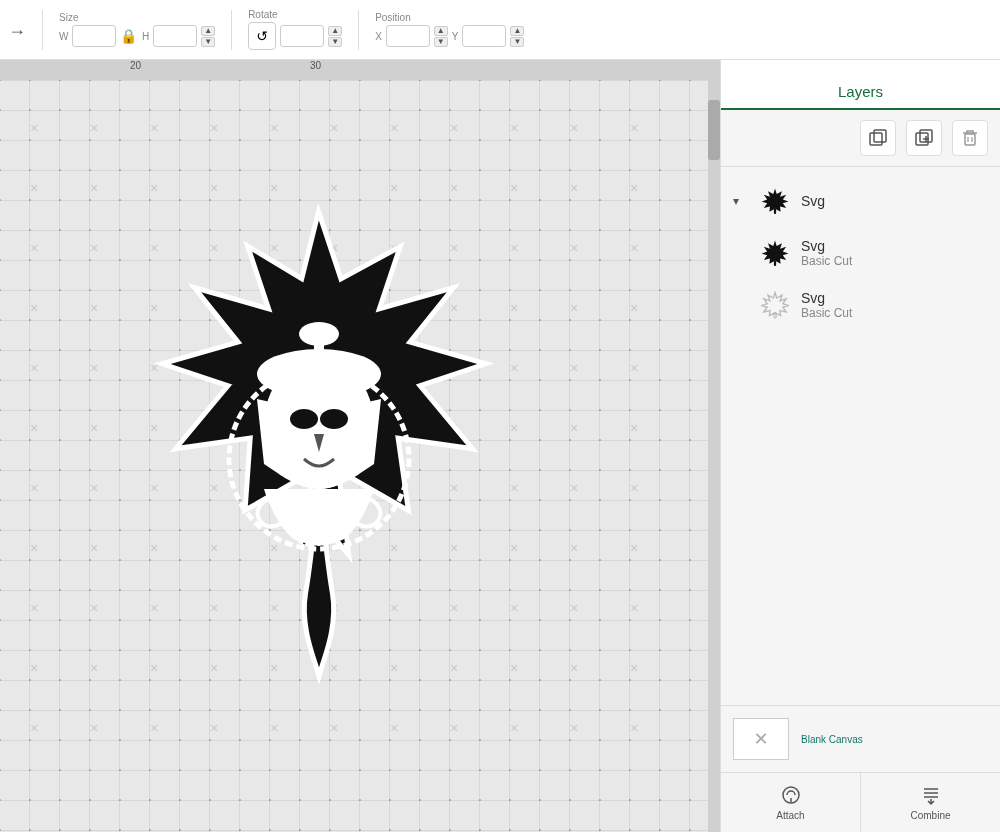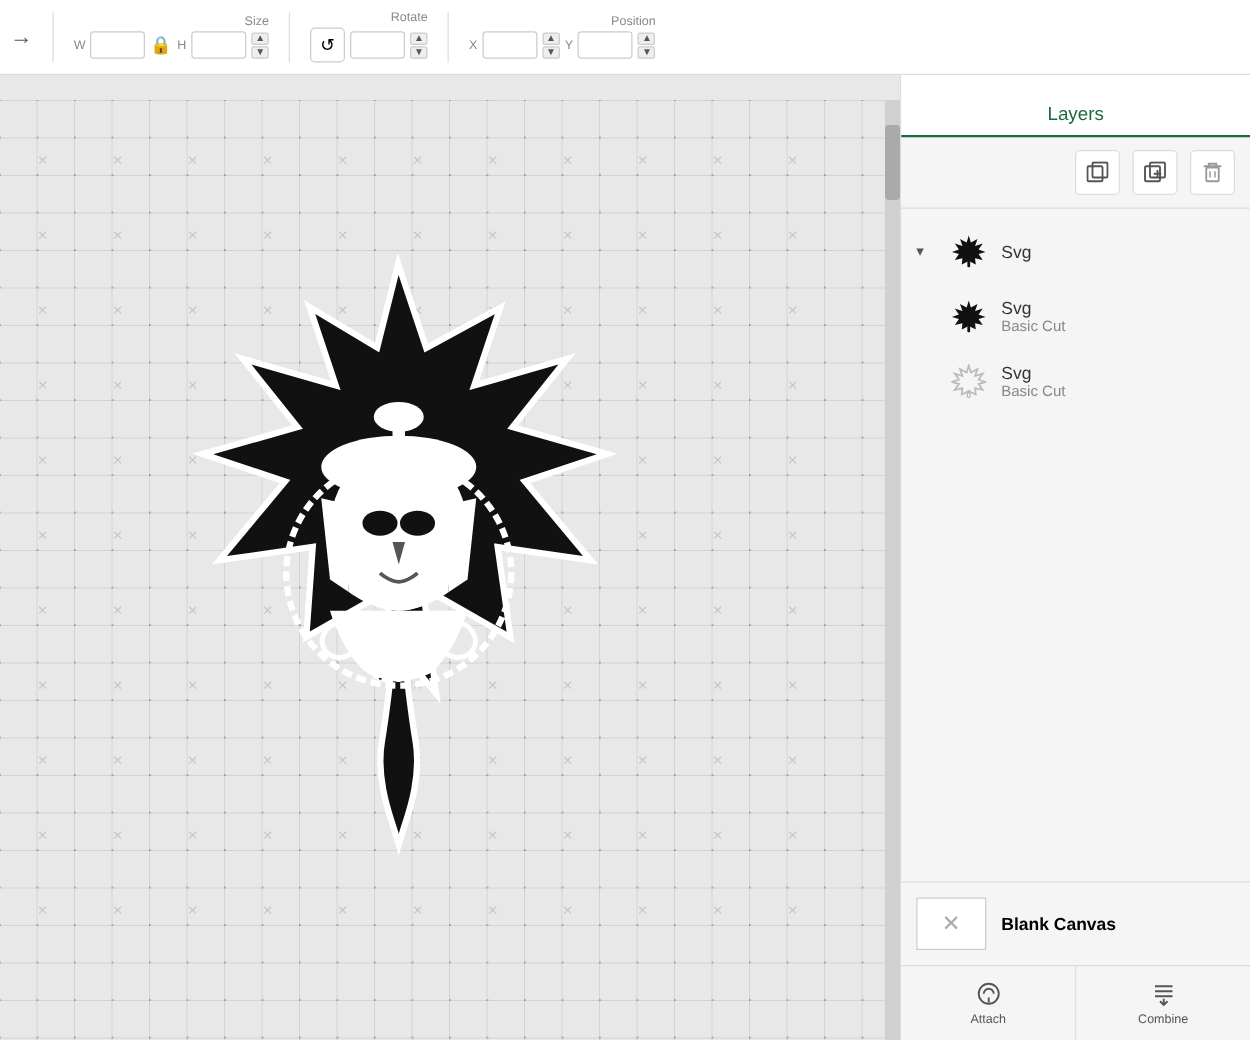--- a/index.html
+++ b/index.html
@@ -20,21 +20,21 @@
       border-bottom: 1px solid #ddd;
       display: flex;
       align-items: center;
       padding: 0 8px;
       gap: 16px;
       flex-shrink: 0;
     }
     .toolbar-section {
       display: flex;
       flex-direction: column;
-      align-items: flex-end;
+      align-items: flex-start;
       gap: 2px;
     }
     .toolbar-label {
       font-size: 10px;
       color: #888;
     }
     .toolbar-controls {
       display: flex;
       align-items: center;
       gap: 4px;
@@ -303,23 +303,23 @@
       align-items: center;
       justify-content: center;
       position: relative;
     }
     .canvas-thumb-x {
       position: absolute;
       color: #aaa;
       font-size: 18px;
     }
     .canvas-label {
-      font-size: 14px;
-      color: #000000;
-      font-weight: 700;
+      font-size: 10px;
+      color: #0f766e;
+      font-weight: 400;
     }
 
     
     .panel-actions {
       display: flex;
       border-top: 1px solid #ddd;
       background: #f5f5f5;
       height: 60px;
     }
     .panel-action-btn {
@@ -406,20 +406,24 @@
         <div class="toolbar-spinner-btn">▼</div>
       </div>
     </div>
   </div>
 </div>
 
 <div class="main-area">
 
   <div class="canvas-area">
 
+    <div class="ruler-horizontal">
+      <span class="ruler-mark" style="left:130px;">20</span>
+      <span class="ruler-mark" style="left:310px;">30</span>
+    </div>
 
     <div class="grid-canvas">
 
       <span class="x-mark" style="left:30px;top:40px;">×</span>
       <span class="x-mark" style="left:90px;top:40px;">×</span>
       <span class="x-mark" style="left:150px;top:40px;">×</span>
       <span class="x-mark" style="left:210px;top:40px;">×</span>
       <span class="x-mark" style="left:270px;top:40px;">×</span>
       <span class="x-mark" style="left:330px;top:40px;">×</span>
       <span class="x-mark" style="left:390px;top:40px;">×</span>

